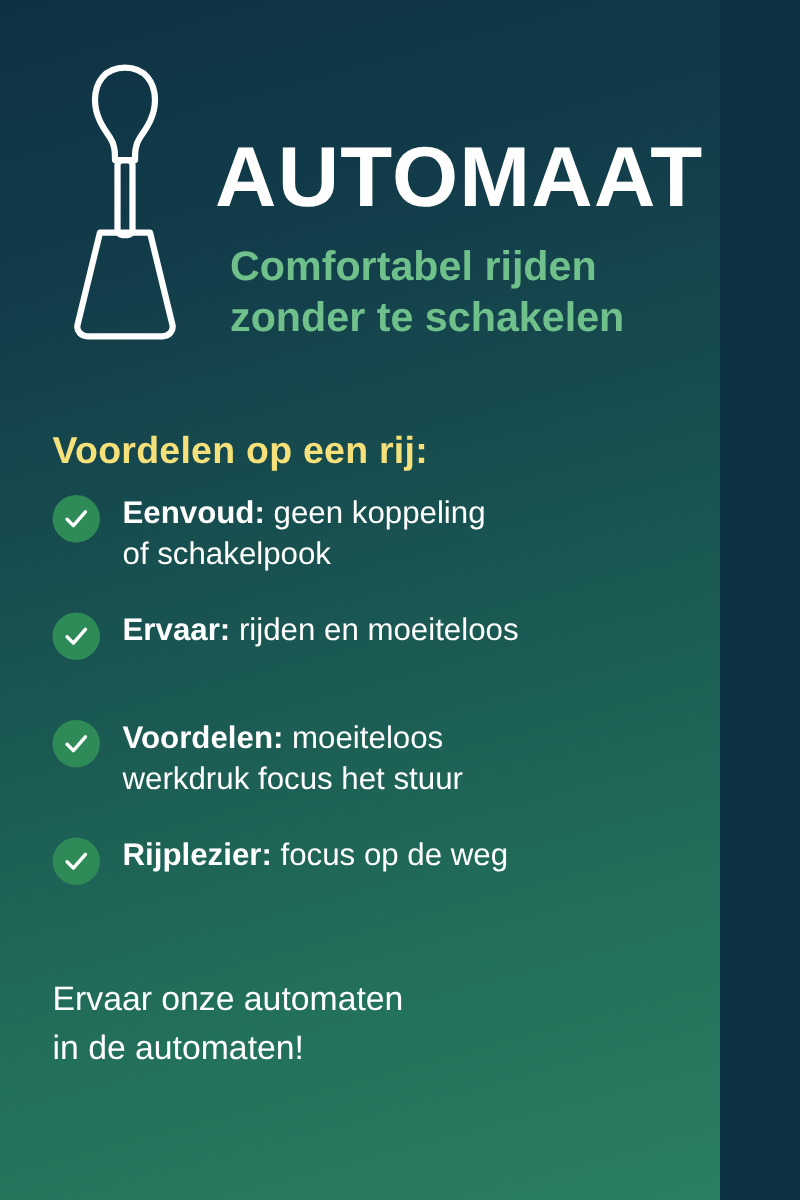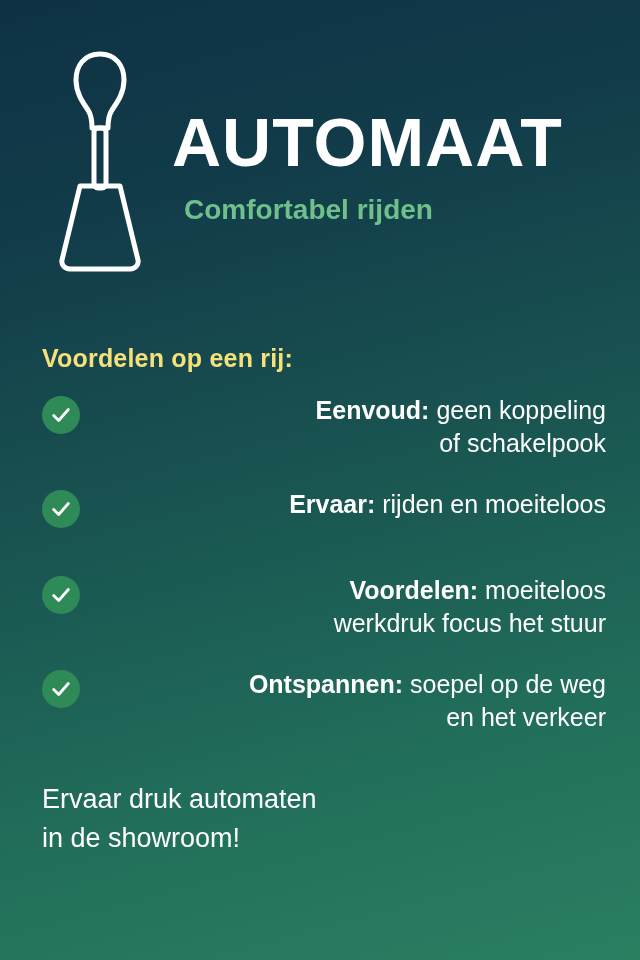--- a/index.html
+++ b/index.html
@@ -9,21 +9,21 @@
   body {
     width: 640px;
     height: 960px;
     overflow: hidden;
     font-family: "Liberation Sans", sans-serif;
     background: #0d3244;
   }
 
   .poster {
     position: relative;
-    width: 640px;
+    width: 576px;
     height: 960px;
     box-sizing: border-box;
     background: linear-gradient(165deg, #0e3244 0%, #123c4a 22%, #1a5752 52%, #22705b 78%, #2a7f61 100%);
     overflow: hidden;
   }
 
   
   .header {
     position: absolute;
     top: 38px;
@@ -52,53 +52,52 @@
     color: #ffffff;
     font-size: 68px;
     font-weight: bold;
     letter-spacing: 1px;
     line-height: 1;
   }
 
   .subtitle {
     margin: 16px 0 0 12px;
     color: #6fc08a;
-    font-size: 28px;
+    font-size: 33px;
     font-weight: bold;
     line-height: 1.25;
     max-width: 380px;
   }
 
   
   .benefits-heading {
     position: absolute;
     top: 344px;
     left: 42px;
     color: #f5e07a;
-    font-size: 25px;
+    font-size: 30px;
     font-weight: bold;
     letter-spacing: 0.2px;
   }
 
   .benefits-list {
     position: absolute;
     top: 394px;
     left: 42px;
     right: 34px;
     margin: 0;
     padding: 0;
     list-style: none;
   }
 
   .benefit {
     position: relative;
     padding-left: 56px;
     margin-bottom: 28px;
     min-height: 58px;
-    text-align: right;
   }
 
   .check-badge {
     position: absolute;
     left: 0;
     top: 2px;
     width: 38px;
     height: 38px;
     border-radius: 50%;
     background: #2e8b57;
@@ -150,20 +149,21 @@
         <rect x="54" y="82" width="12" height="60" rx="4" stroke="#ffffff" stroke-width="5"></rect>
 
         <path d="M40 140 L80 140 L98 214 C99 219 95 223 90 223 L30 223 C25 223 21 219 22 214 Z" stroke="#ffffff" stroke-width="5" stroke-linejoin="round"></path>
       </svg>
     </div>
 
     <div class="title-block">
       <h1 class="title">AUTOMAAT</h1>
       <div class="subtitle">
         <div>Comfortabel rijden</div>
+        <div>zonder te schakelen</div>
       </div>
     </div>
   </div>
 
   <div class="benefits-heading">Voordelen op een rij:</div>
 
   <ul class="benefits-list">
 
     <li class="benefit">
       <span class="check-badge">
@@ -207,26 +207,25 @@
     </li>
 
     <li class="benefit">
       <span class="check-badge">
         <svg viewBox="0 0 24 24" width="22" height="22">
             <path d="M4 12.5 L9.5 18 L20 6" fill="none" stroke="#ffffff" stroke-width="3" stroke-linecap="round" stroke-linejoin="round"></path>
           </svg>
       </span>
       <div class="benefit-text">
         <div>
-          <span class="lead">Ontspannen:</span><span> soepel op de weg</span>
-        </div>
-        <div>en het verkeer</div>
+          <span class="lead">Rijplezier:</span><span> focus op de weg</span>
+        </div>
       </div>
     </li>
 
   </ul>
 
   <div class="footer">
-    <div class="footer-line">Ervaar druk automaten</div>
-    <div class="footer-line">in de showroom!</div>
+    <div class="footer-line">Ervaar onze automaten</div>
+    <div class="footer-line">in de automaten!</div>
   </div>
 
 </div>
 
 </body></html>

